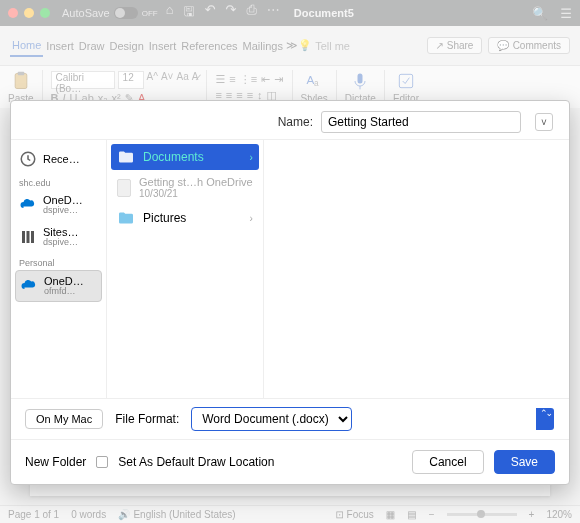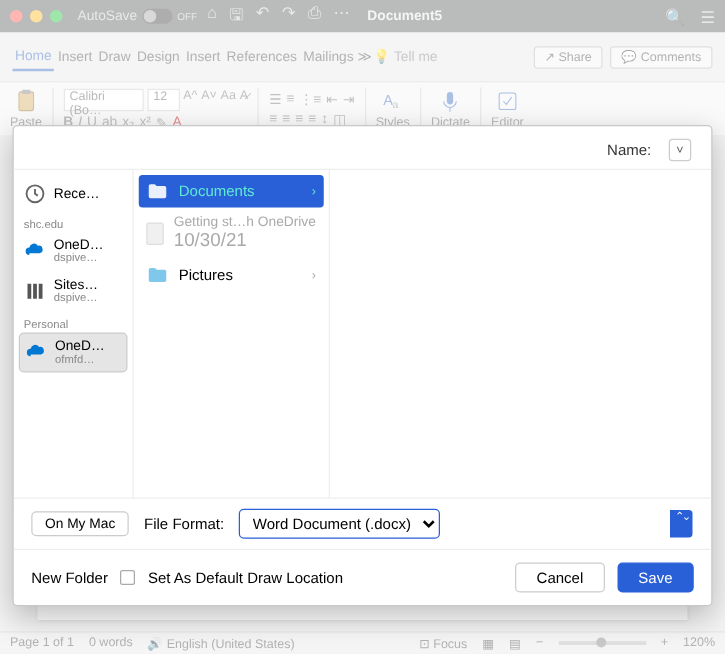--- a/index.html
+++ b/index.html
@@ -64,21 +64,21 @@
 .side-item .txt .sub { font-size: 9px; color: #888; }
 .side-head { font-size: 9px; color: #888; padding: 4px 4px 0; }
 .add-place { margin-top: 4px; border: 1px solid #ddd; border-radius: 4px; padding: 6px 4px; font-size: 11px; text-align: center; cursor: pointer; }
 
 .col { border-right: 1px solid #eee; padding: 4px 0; min-width: 150px; }
 .col.last { border-right: none; flex: 1; }
 .row { display: flex; align-items: center; gap: 8px; padding: 6px 10px; font-size: 12px; cursor: pointer; position: relative; }
 .row.selected { background: #2960d8; color: #5eead4; border-radius: 3px; margin: 0 4px; padding: 6px 6px; }
 .row .chev { margin-left: auto; font-size: 10px; }
 .row.file { color: #aaa; font-size: 11px; }
-.row.file .date { font-size: 15px; }
+.row.file .date { font-size: 10px; }
 .folder-ic { width: 18px; height: 14px; }
 .file-ic { width: 14px; height: 18px; background: #f0f0f0; border: 1px solid #ddd; border-radius: 2px; }
 
 .dlg-mid { display: flex; align-items: center; gap: 12px; padding: 8px 14px; border-top: 1px solid #eee; font-size: 12px; }
 .dlg-mid .onmac { border: 1px solid #ccc; border-radius: 4px; padding: 3px 10px; font-size: 11px; cursor: pointer; }
 .dlg-mid select { flex: 1; font-size: 12px; border: 1px solid #2960d8; border-radius: 4px; padding: 3px 6px; background: #fff; }
 .dlg-mid .sel-wrap { flex: 1; position: relative; }
 .dlg-mid .sel-wrap::after { content: ""; position: absolute; right: 1px; top: 1px; bottom: 1px; width: 18px; background: #2960d8; border-radius: 0 3px 3px 0; }
 .dlg-mid .sel-wrap::before { content: "⌃⌄"; position: absolute; right: 4px; top: 2px; color: #fff; font-size: 9px; z-index: 2; line-height: 1; letter-spacing: -2px; }
 
@@ -227,20 +227,21 @@
   <div class="zoom-slider"></div>
   <span>+</span>
   <span>120%</span>
 </div>
 
 <div class="overlay"></div>
 <div class="dialog">
 
   <div class="dlg-top">
     <label>Name:</label>
+    <input type="text" value="Getting Started" style="">
     <div class="expand">˅</div>
   </div>
 
   <div class="dlg-body">
 
     <div class="sidebar">
       <div class="side-item">
         <span class="icn">
             <svg viewBox="0 0 24 24" width="18" height="18">
               <circle cx="12" cy="12" r="9" fill="none" stroke="#666" stroke-width="2"></circle>

